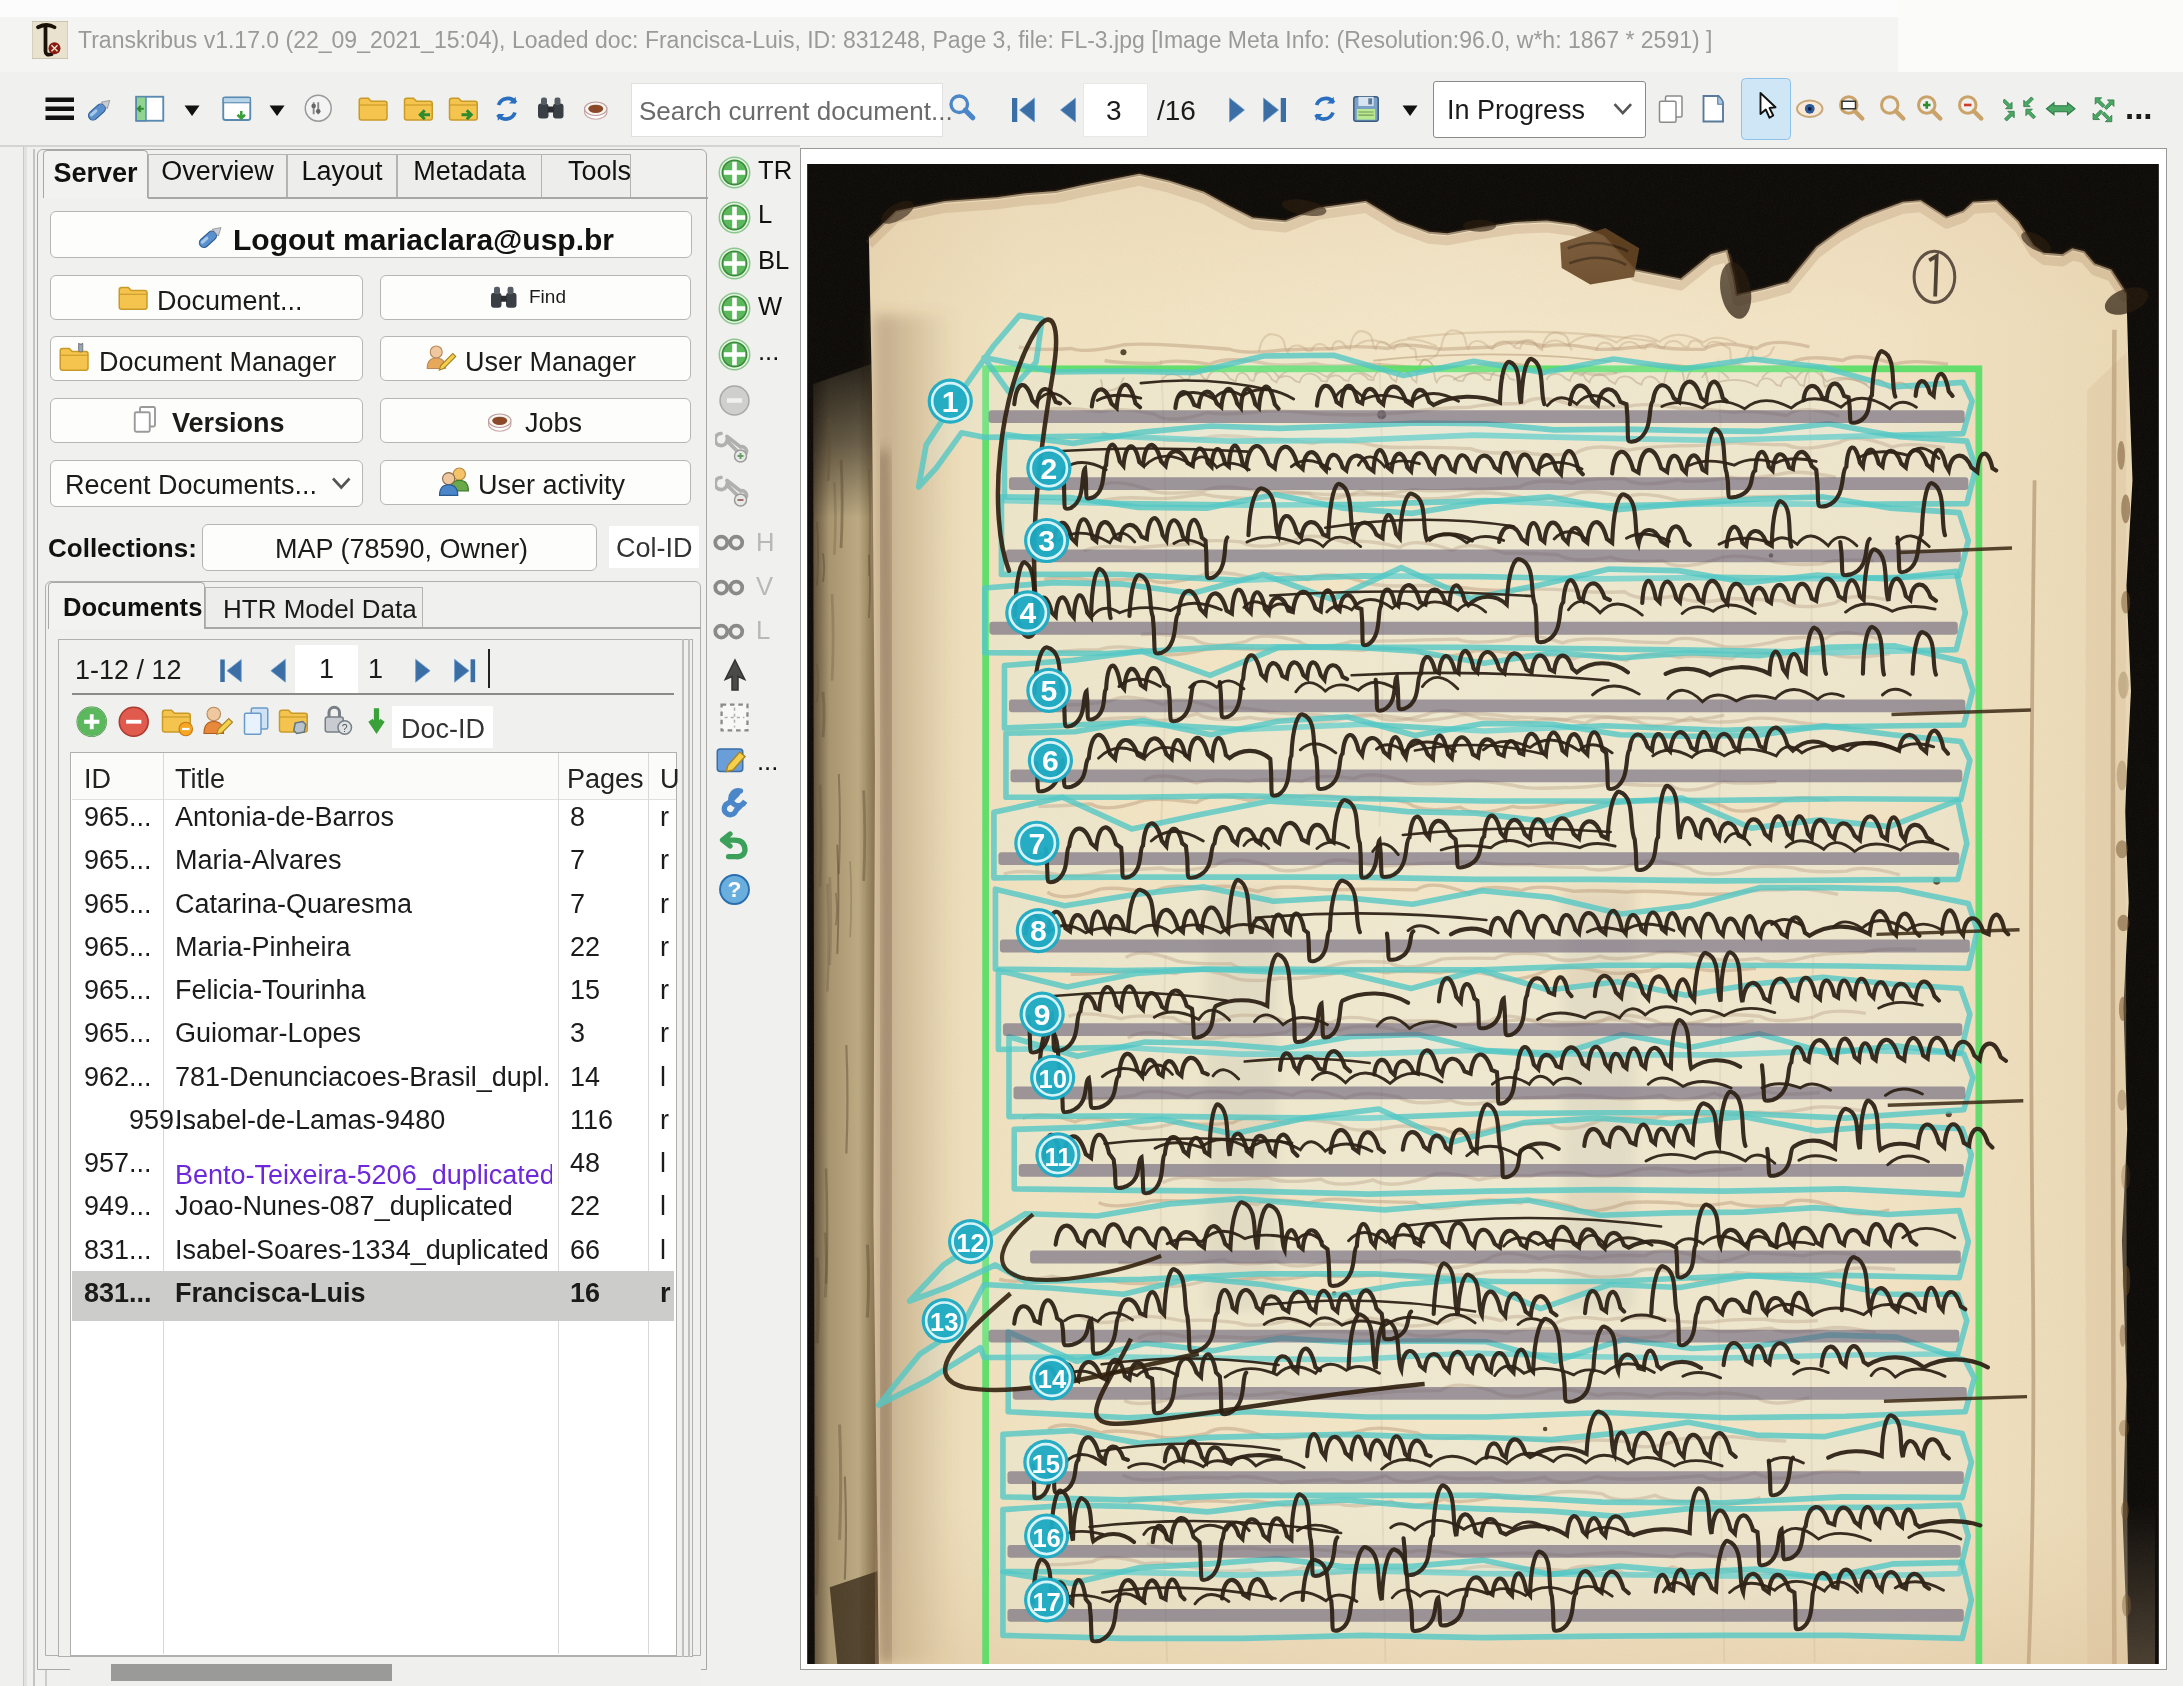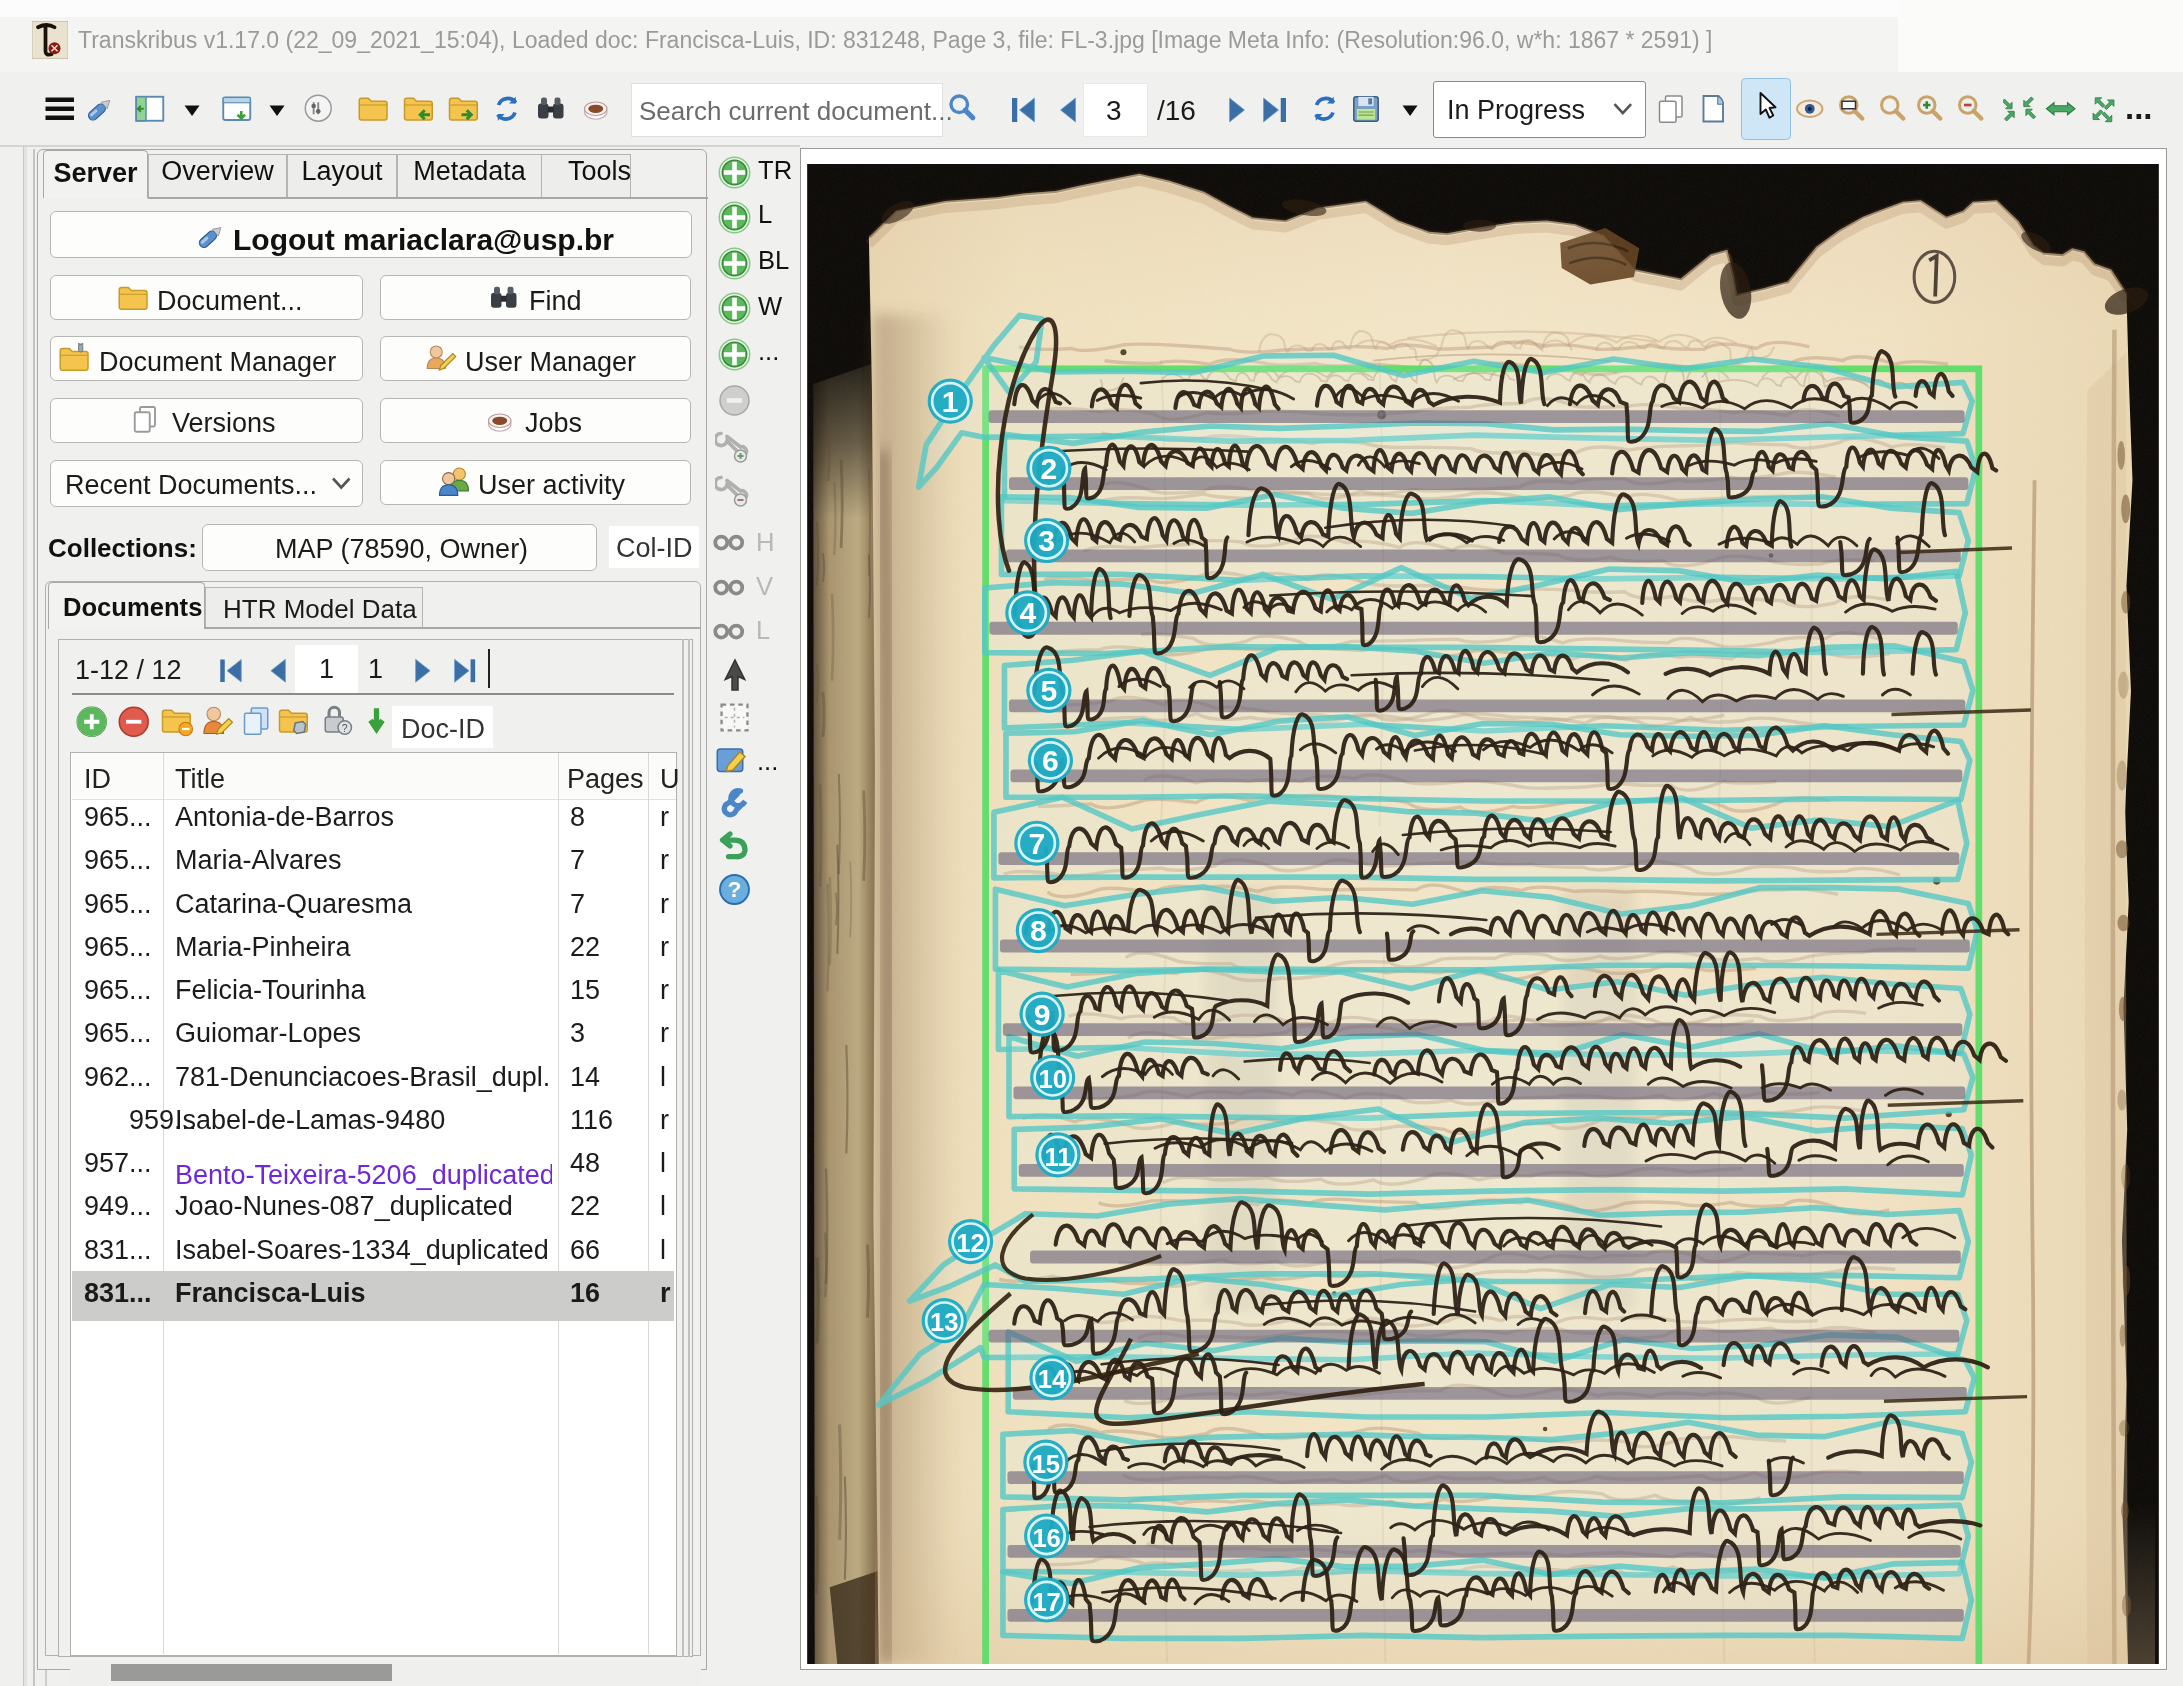--- a/index.html
+++ b/index.html
@@ -233,21 +233,21 @@
   </svg>
 <div style="position:absolute;left:157px;top:286px;font-size:27px;color:#1b1b1b;font-weight:400;white-space:nowrap;">Document...</div>
 <div style="position:absolute;left:380px;top:275px;width:311px;height:45px;background:#fdfdfc;border:1.5px solid #b6b6b4;border-radius:6px;"></div>
 <svg style="position:absolute;left:488px;top:282px;" width="33" height="32" viewBox="0 0 44 42">
     <rect x="4" y="14" width="14" height="20" rx="4" fill="#3a3f45"></rect>
     <rect x="24" y="14" width="14" height="20" rx="4" fill="#3a3f45"></rect>
     <rect x="8" y="6" width="8" height="10" rx="3" fill="#565c63"></rect>
     <rect x="26" y="6" width="8" height="10" rx="3" fill="#565c63"></rect>
     <rect x="17" y="18" width="8" height="8" fill="#2a2e33"></rect>
   </svg>
-<div style="position:absolute;left:529px;top:286px;font-size:27px;color:#1b1b1b;font-weight:400;white-space:nowrap;">Find</div>
+<div style="position:absolute;left:529px;top:286px;font-size:19px;color:#1b1b1b;font-weight:400;white-space:nowrap;">Find</div>
 <div style="position:absolute;left:50px;top:336px;width:313px;height:45px;background:#fdfdfc;border:1.5px solid #b6b6b4;border-radius:6px;"></div>
 <svg style="position:absolute;left:58px;top:343px;" width="33" height="32" viewBox="0 0 44 42">
     <path d="M3 10 Q3 7 6 7 L15 7 L19 11 L37 11 Q40 11 40 14 L40 33 Q40 36 37 36 L6 36 Q3 36 3 33 Z" fill="#f5c44e" stroke="#c89a28" stroke-width="2"></path>
     <path d="M3 16 L40 16" stroke="#c89a28" stroke-width="1.5"></path>
     <g transform="translate(22,-6) scale(0.55)">
       <rect x="10" y="10" width="10" height="22" rx="4" fill="#9aa" stroke="#667" stroke-width="2"></rect>
       <circle cx="15" cy="8" r="6" fill="#bcc" stroke="#667" stroke-width="2"></circle>
     </g>
   </svg>
 <div style="position:absolute;left:99px;top:347px;font-size:27px;color:#1b1b1b;font-weight:400;white-space:nowrap;">Document Manager</div>
@@ -256,21 +256,21 @@
     <circle cx="16" cy="12" r="8" fill="#f0c8a0" stroke="#b8885a" stroke-width="1.5"></circle>
     <path d="M4 34 Q4 20 16 20 Q28 20 28 34 Z" fill="#e8a85a" stroke="#b8885a" stroke-width="1.5"></path>
     <path d="M22 30 L38 14 L42 18 L26 34 L20 36 Z" fill="#f5d04a" stroke="#a8852a" stroke-width="1.5"></path>
   </svg>
 <div style="position:absolute;left:465px;top:347px;font-size:27px;color:#1b1b1b;font-weight:400;white-space:nowrap;">User Manager</div>
 <div style="position:absolute;left:50px;top:398px;width:313px;height:45px;background:#fdfdfc;border:1.5px solid #b6b6b4;border-radius:6px;"></div>
 <svg style="position:absolute;left:131px;top:404px;" width="33" height="33" viewBox="0 0 44 44">
     <rect x="12" y="4" width="20" height="26" rx="2" fill="#fff" stroke="#9a9a9a" stroke-width="2.5"></rect>
     <rect x="5" y="11" width="20" height="26" rx="2" fill="#fff" stroke="#9a9a9a" stroke-width="2.5"></rect>
   </svg>
-<div style="position:absolute;left:172px;top:408px;font-size:27px;color:#1b1b1b;font-weight:400;white-space:nowrap;text-align:center;">Versions</div>
+<div style="position:absolute;left:172px;top:408px;font-size:27px;color:#1b1b1b;font-weight:700;white-space:nowrap;text-align:center;">Versions</div>
 <div style="position:absolute;left:380px;top:398px;width:311px;height:45px;background:#fdfdfc;border:1.5px solid #b6b6b4;border-radius:6px;"></div>
 <svg style="position:absolute;left:484px;top:405px;" width="33" height="30" viewBox="0 0 44 40">
     <ellipse cx="21" cy="25" rx="15" ry="10" fill="#fff" stroke="#caa" stroke-width="1.5"></ellipse>
     <ellipse cx="21" cy="21" rx="15" ry="9" fill="#f8f4f0" stroke="#b99" stroke-width="1.5"></ellipse>
     <ellipse cx="21" cy="21" rx="10" ry="5.5" fill="#8a4a2a"></ellipse>
   </svg>
 <div style="position:absolute;left:525px;top:408px;font-size:27px;color:#1b1b1b;font-weight:400;white-space:nowrap;">Jobs</div>
 <div style="position:absolute;left:50px;top:460px;width:313px;height:47px;background:#fdfdfc;border:1.5px solid #b6b6b4;border-radius:6px;"></div>
 <div style="position:absolute;left:65px;top:470px;font-size:27px;color:#1b1b1b;font-weight:400;white-space:nowrap;">Recent Documents...</div>
 <svg style="position:absolute;left:330px;top:474px;" width="24" height="21" viewBox="0 0 32 28">

